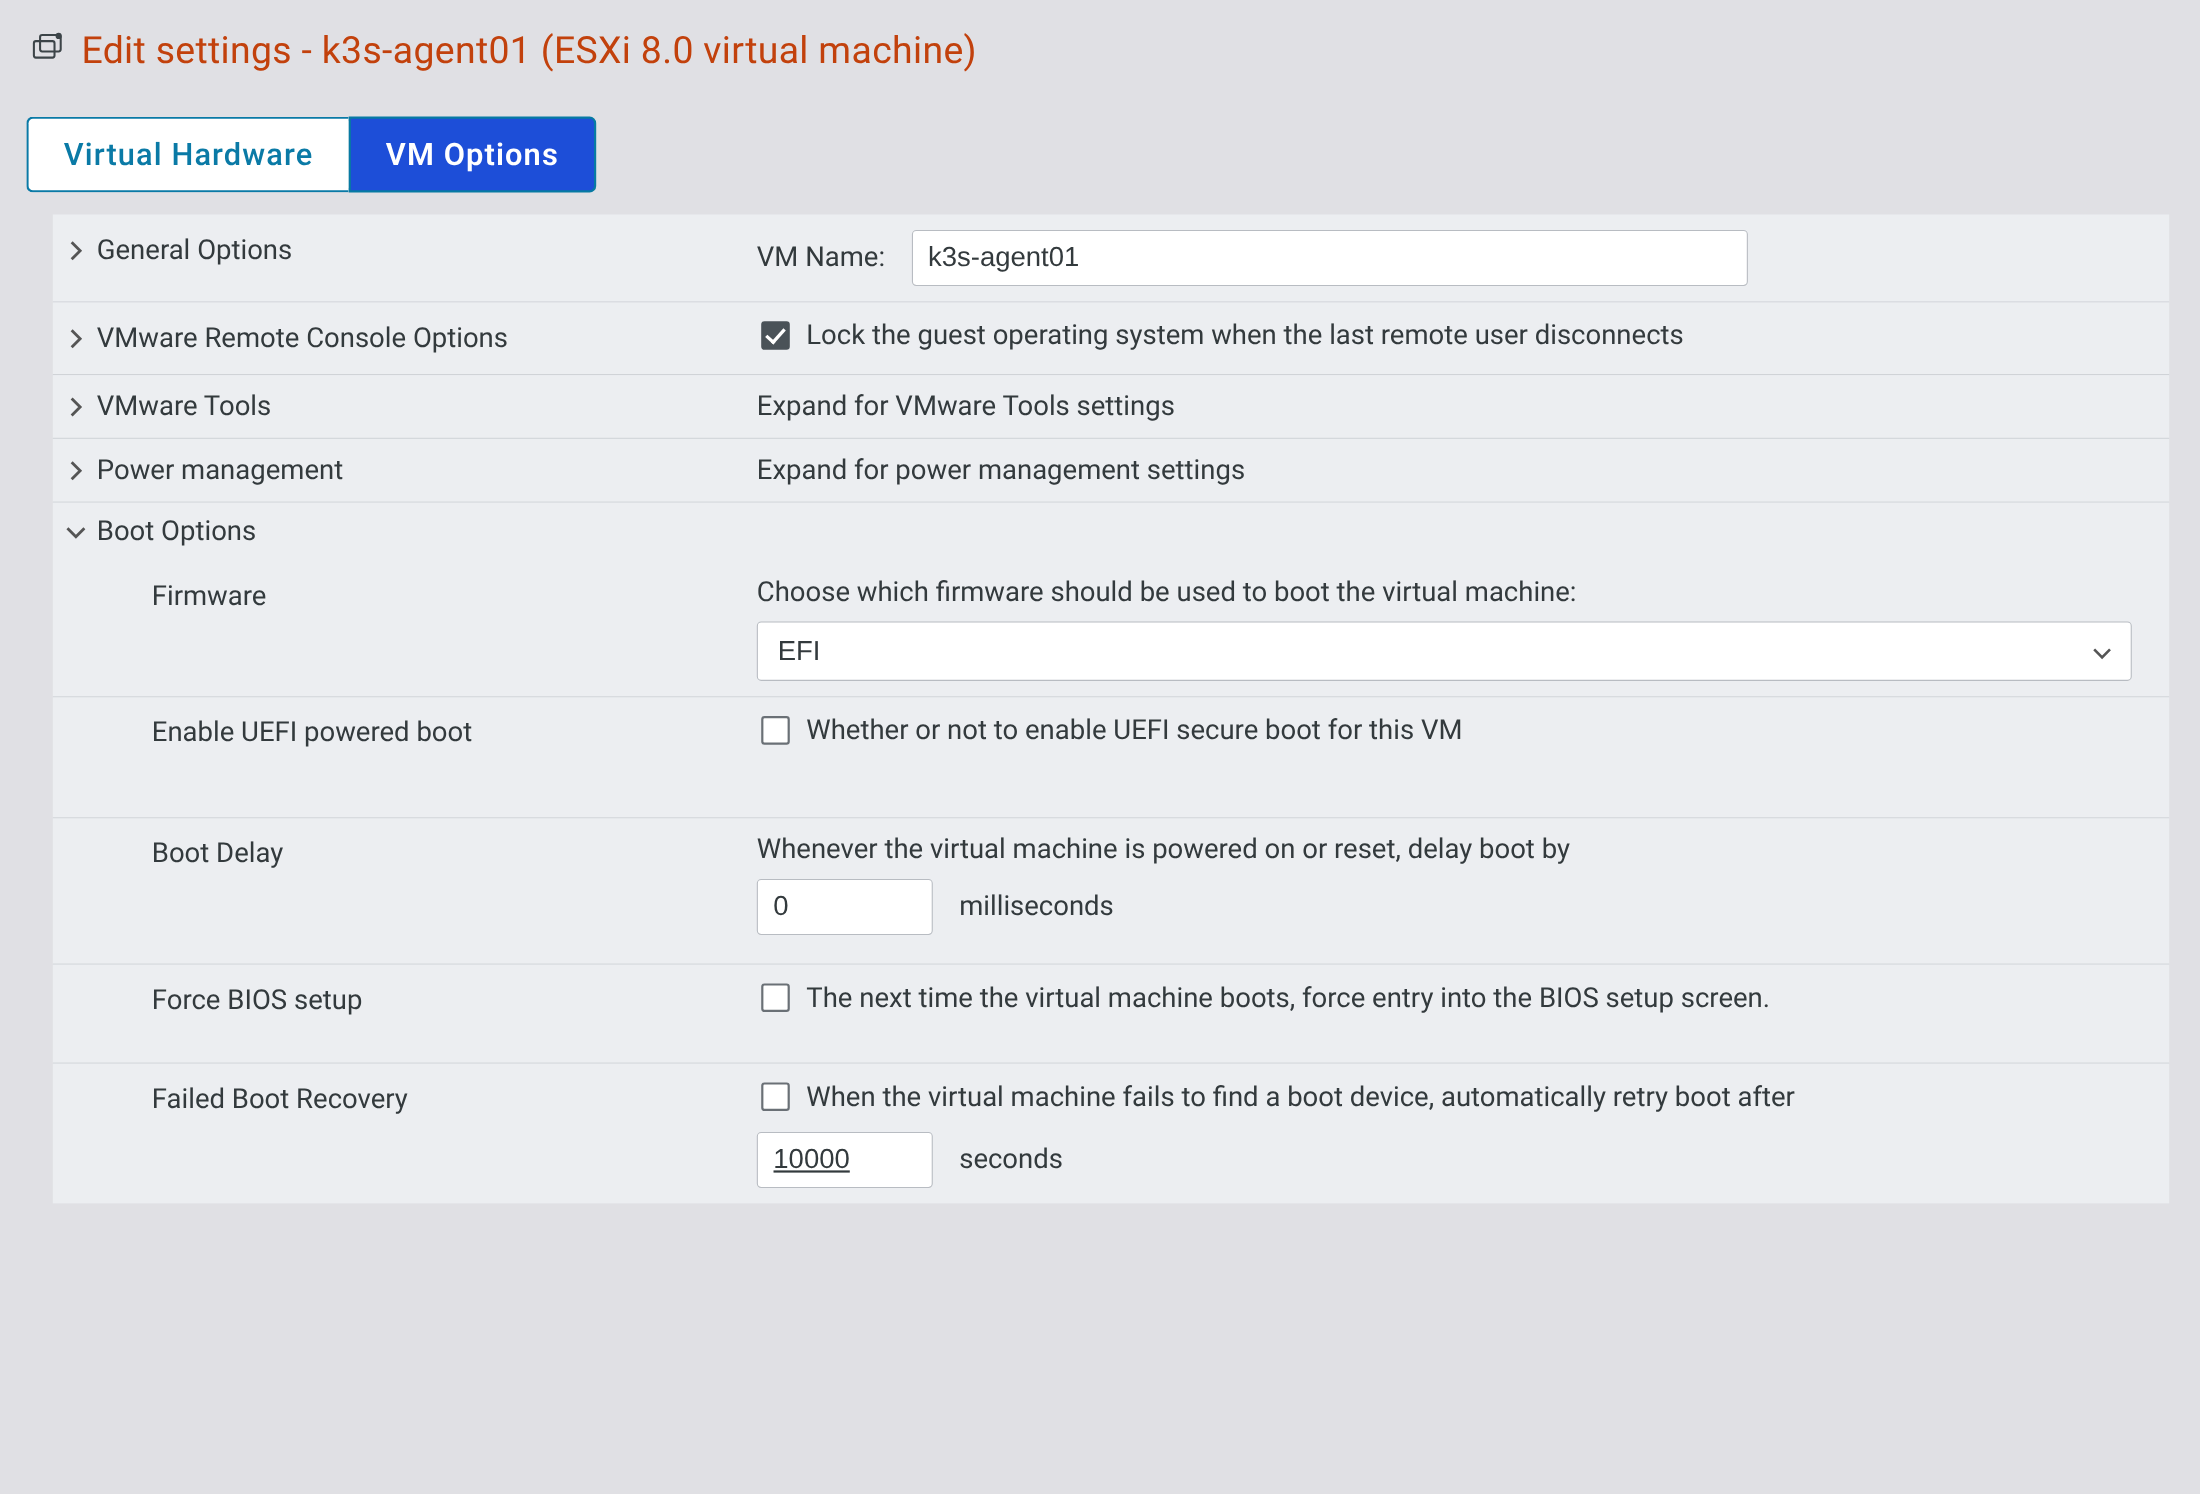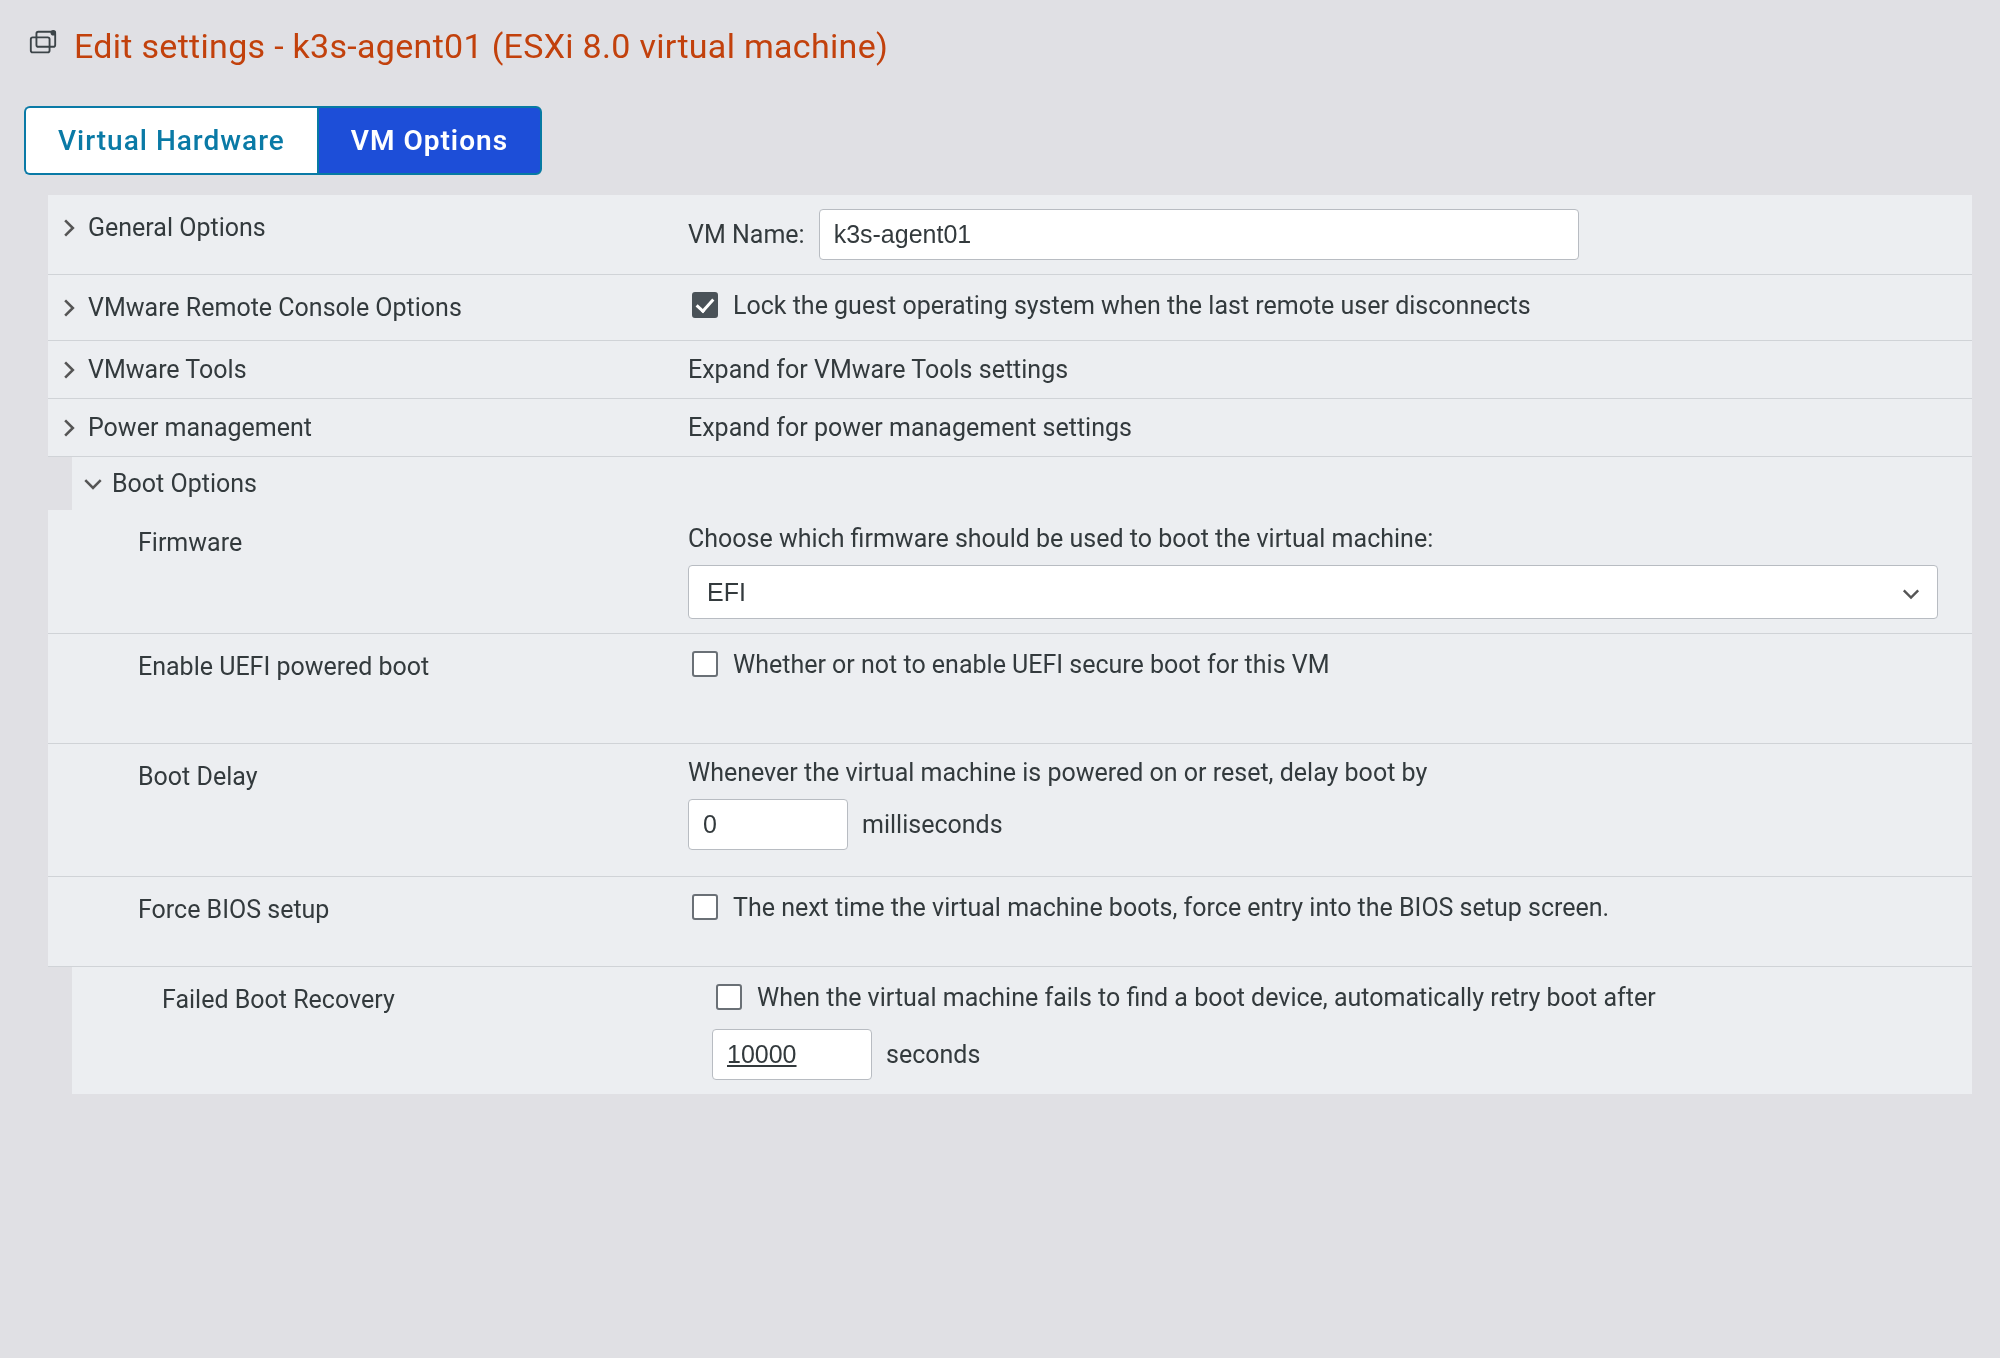--- a/index.html
+++ b/index.html
@@ -59,21 +59,21 @@
     border-radius: 30px;
   }
   .row {
     display: flex;
     align-items: flex-start;
     border-bottom: 1px solid #d0d3d7;
     background: #eceef1;
     min-height: 64px;
     box-sizing: border-box;
   }
-  .row.noborder { border-bottom: none; margin-left: 24px; }
+  .row.noborder { border-bottom: none; }
   .row .left {
     flex: 0 0 640px;
     display: flex;
     align-items: center;
     padding: 18px 10px 18px 10px;
     box-sizing: border-box;
   }
   .row .left.indent { padding-left: 90px; }
   .row .right {
     flex: 1 1 auto;
@@ -101,21 +101,21 @@
   }
   input[type=text], input[type=number] {
     font-size: 25px;
     padding: 10px 14px;
     border: 1px solid #b8bcc2;
     border-radius: 4px;
     background: #fff;
     color: #333a3d;
     box-sizing: border-box;
   }
-  .inline { display: flex; align-items: center; gap: 14px; flex-wrap: wrap; }
+  .inline { display: flex; align-items: center; gap: 24px; flex-wrap: wrap; }
   .inline-label { font-size: 25px; }
   .checkbox-wrap { display: flex; align-items: center; gap: 12px; }
   input[type=checkbox] {
     width: 26px;
     height: 26px;
     border: 2px solid #6a7076;
     border-radius: 3px;
     appearance: none;
     background: #fff;
     cursor: pointer;

